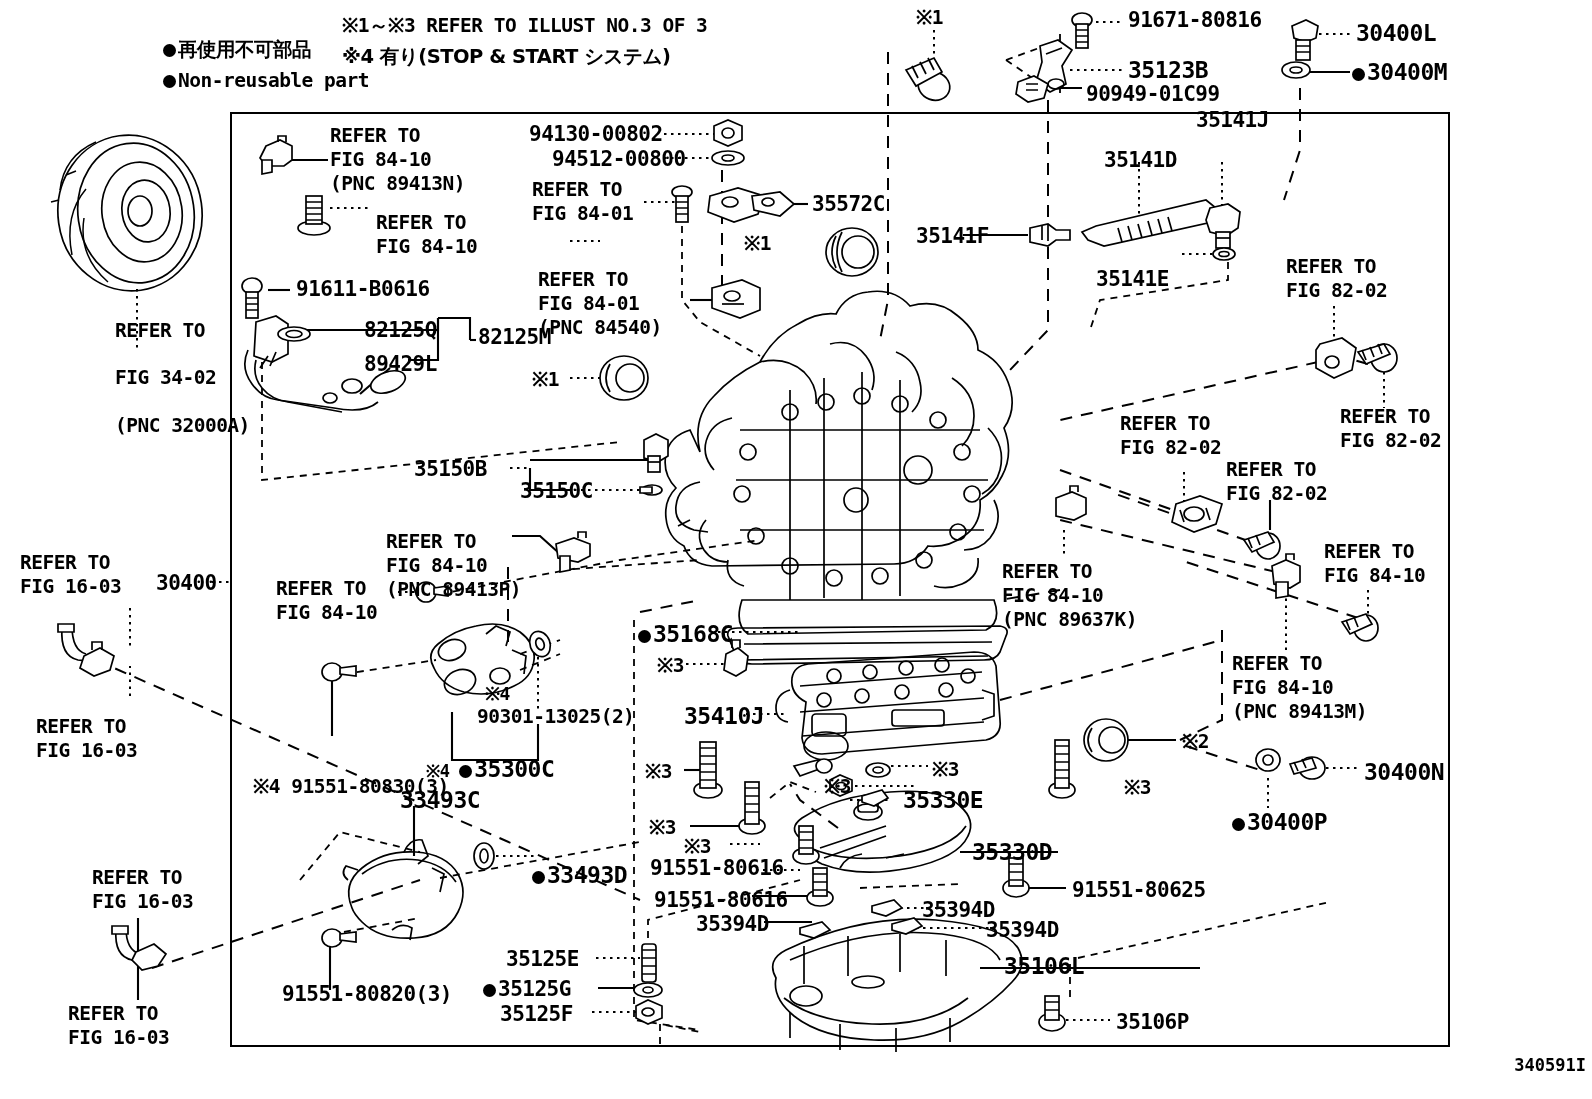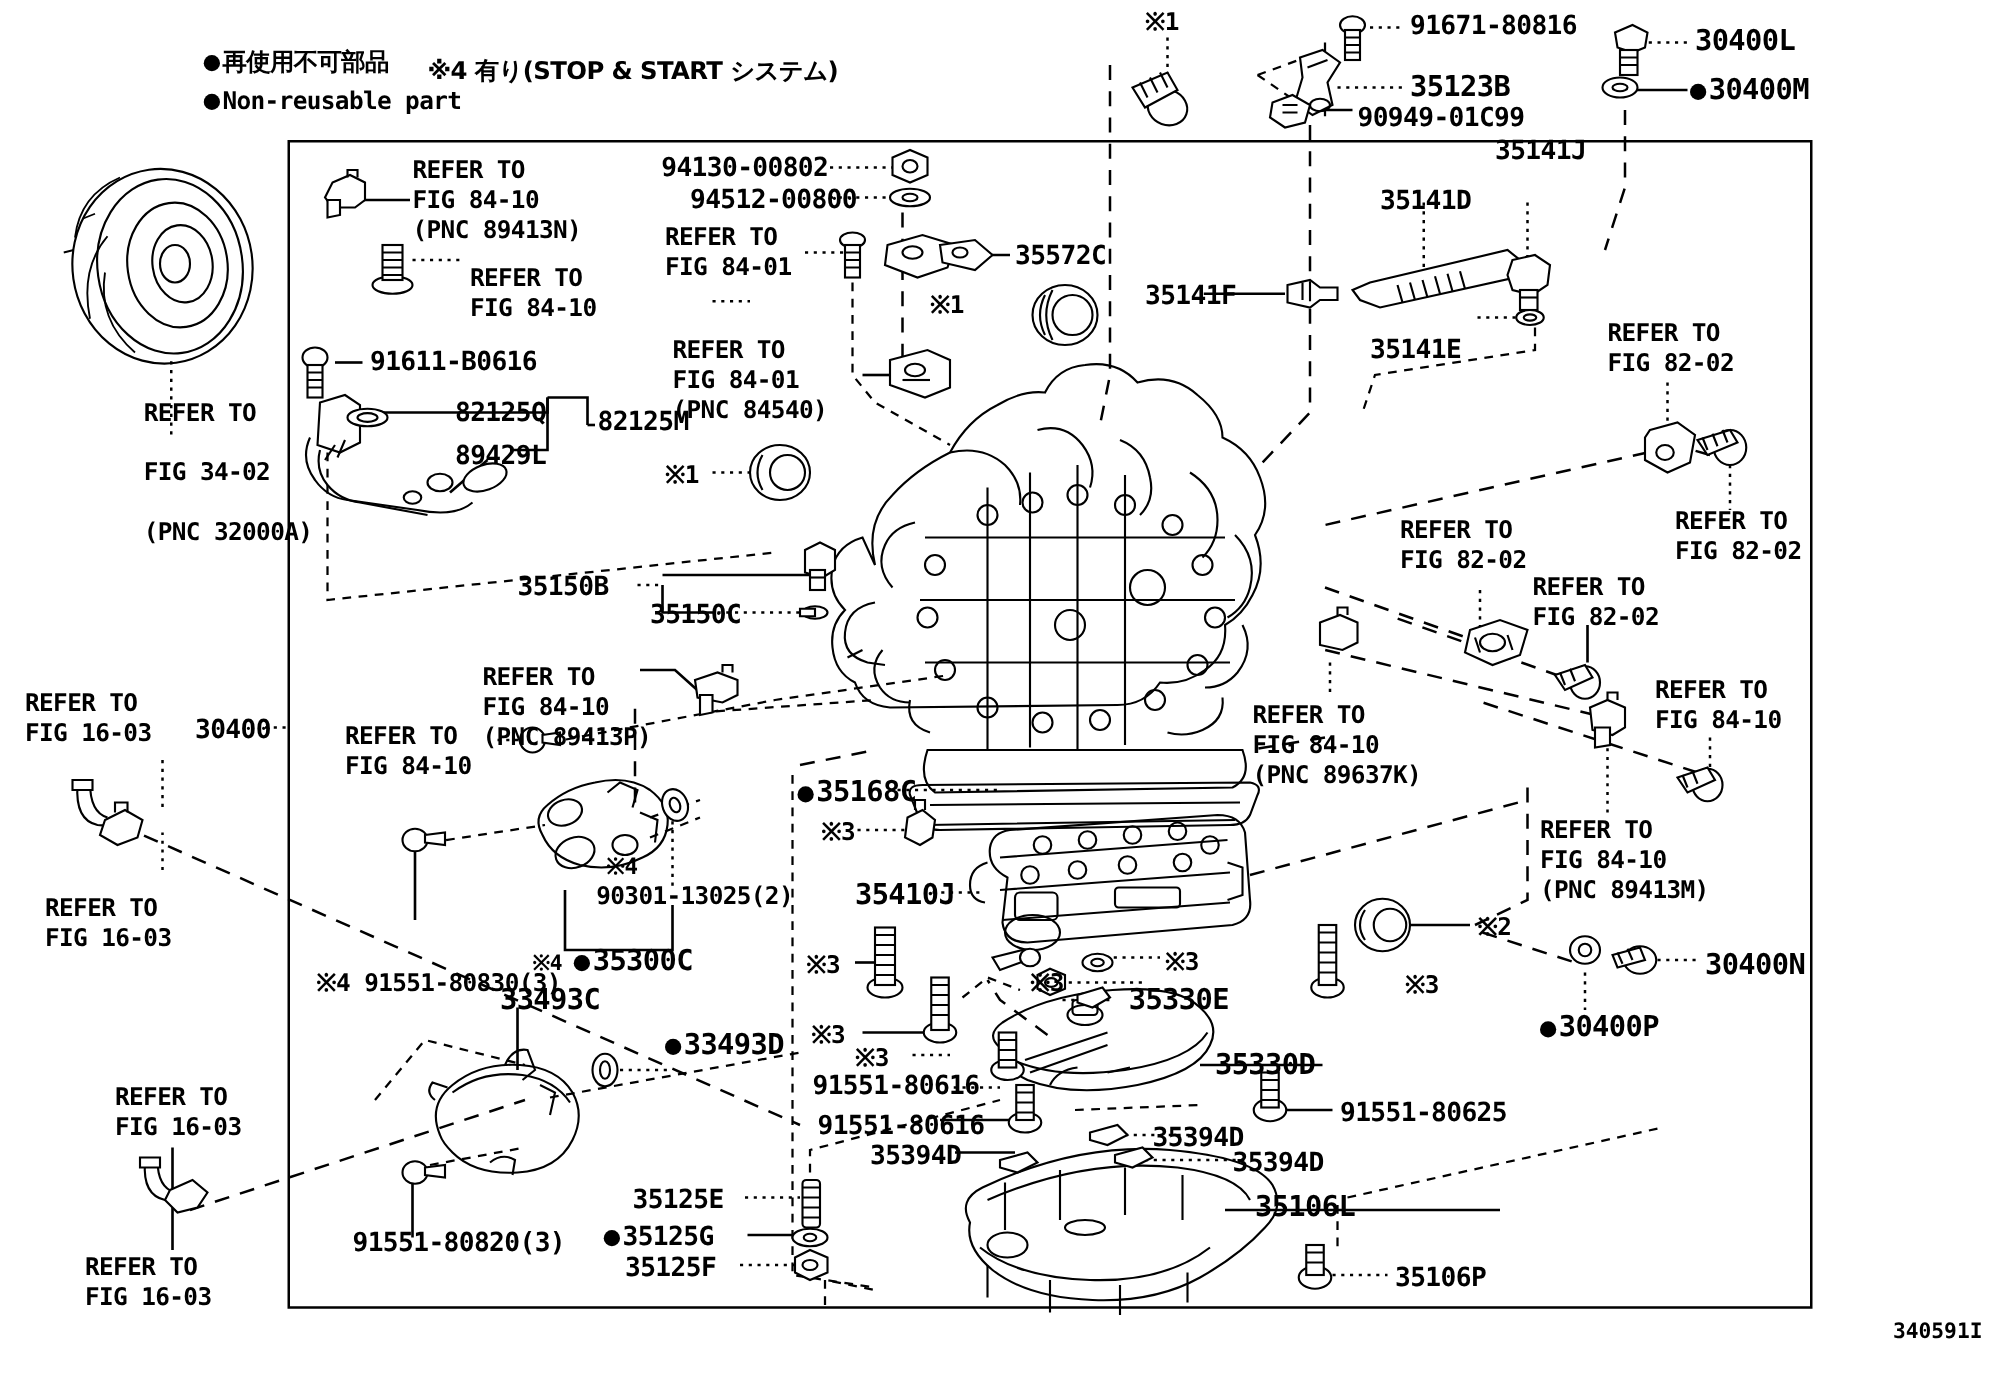--- a/index.html
+++ b/index.html
@@ -32,20 +32,21 @@
 <body>
 
 <div id="stage">
 
   <div class="lbl s20" style="left:118px;top:45px;">
     <span class="dot"></span><span>Non-reusable part</span>
   </div>
   <div class="lbl s20" style="left:118px;top:14px;">
     <span class="dot"></span><span class="jp">再使用不可部品</span>
   </div>
+  <div class="lbl s20" style="left:342px;top:14px;">※1～※3 REFER TO ILLUST NO.3 OF 3</div>
   <div class="lbl s20 jp" style="left:342px;top:45px;">※4 有り(STOP &amp; START システム)</div>
 
   <div class="frame" style="left:230px;top:112px;width:1220px;height:935px;"></div>
 
   <svg viewBox="0 0 1592 1099">
 
     <g>
       <ellipse class="pt" cx="130" cy="213" rx="72" ry="78" transform="rotate(-8 130 213)"></ellipse>
       <ellipse class="pt" cx="136" cy="213" rx="58" ry="70" transform="rotate(-8 136 213)"></ellipse>
       <ellipse class="pt" cx="142" cy="212" rx="40" ry="50" transform="rotate(-8 142 212)"></ellipse>
@@ -637,21 +638,21 @@
   <div class="lbl s20" style="left:36px;top:715px;">REFER TO<br>FIG 16-03</div>
   <div class="lbl s20" style="left:92px;top:866px;">REFER TO<br>FIG 16-03</div>
   <div class="lbl s20" style="left:68px;top:1002px;">REFER TO<br>FIG 16-03</div>
 
   <div class="lbl s20" style="left:253px;top:727px;margin-top:48px;">※4 91551-80830(3)</div>
   <div class="lbl s18" style="left:485px;top:683px;">※4</div>
   <div class="lbl s20" style="left:477px;top:705px;">90301-13025(2)</div>
   <div class="lbl s24" style="left:426px;top:755px;"><span class="s18" style="font-size:17px;">※4 </span><span class="dot"></span><span>35300C</span></div>
   <div class="lbl s24" style="left:400px;top:786px;">33493C</div>
 
-  <div class="lbl s24" style="left:532px;top:822px;"><span class="dot"></span><span>33493D</span></div>
+  <div class="lbl s24" style="left:532px;top:861px;"><span class="dot"></span><span>33493D</span></div>
   <div class="lbl s22" style="left:282px;top:982px;">91551-80820(3)</div>
 
   <div class="lbl s22" style="left:506px;top:947px;">35125E</div>
   <div class="lbl s22" style="left:483px;top:977px;"><span class="dot"></span><span>35125G</span></div>
   <div class="lbl s22" style="left:500px;top:1002px;">35125F</div>
 
   <div class="lbl s24" style="left:638px;top:620px;"><span class="dot"></span><span>35168C</span></div>
   <div class="lbl s24" style="left:684px;top:702px;">35410J</div>
 
   <div class="lbl s20" style="left:657px;top:654px;">※3</div>

